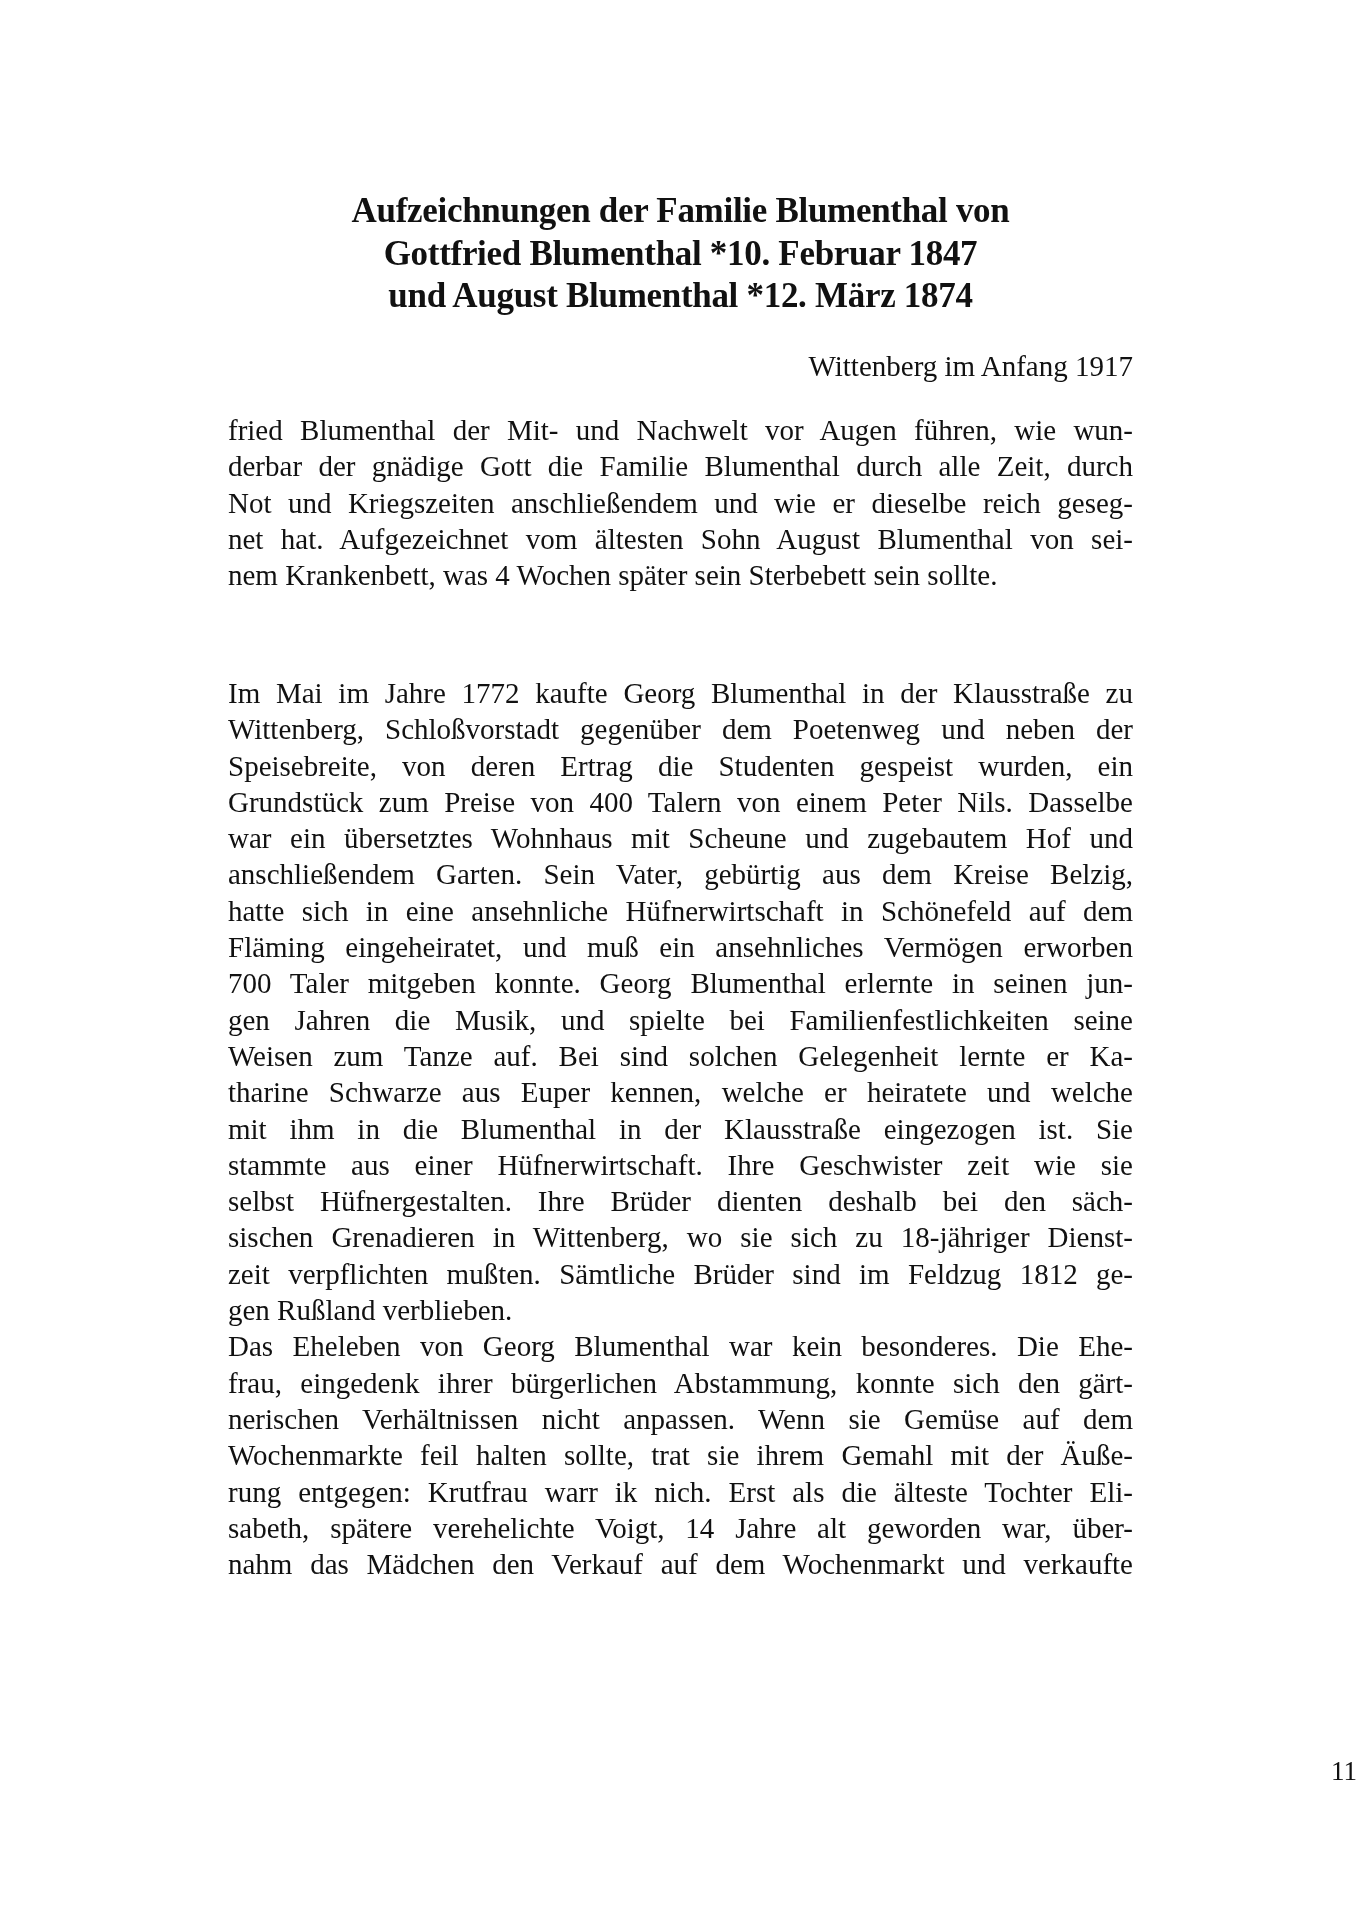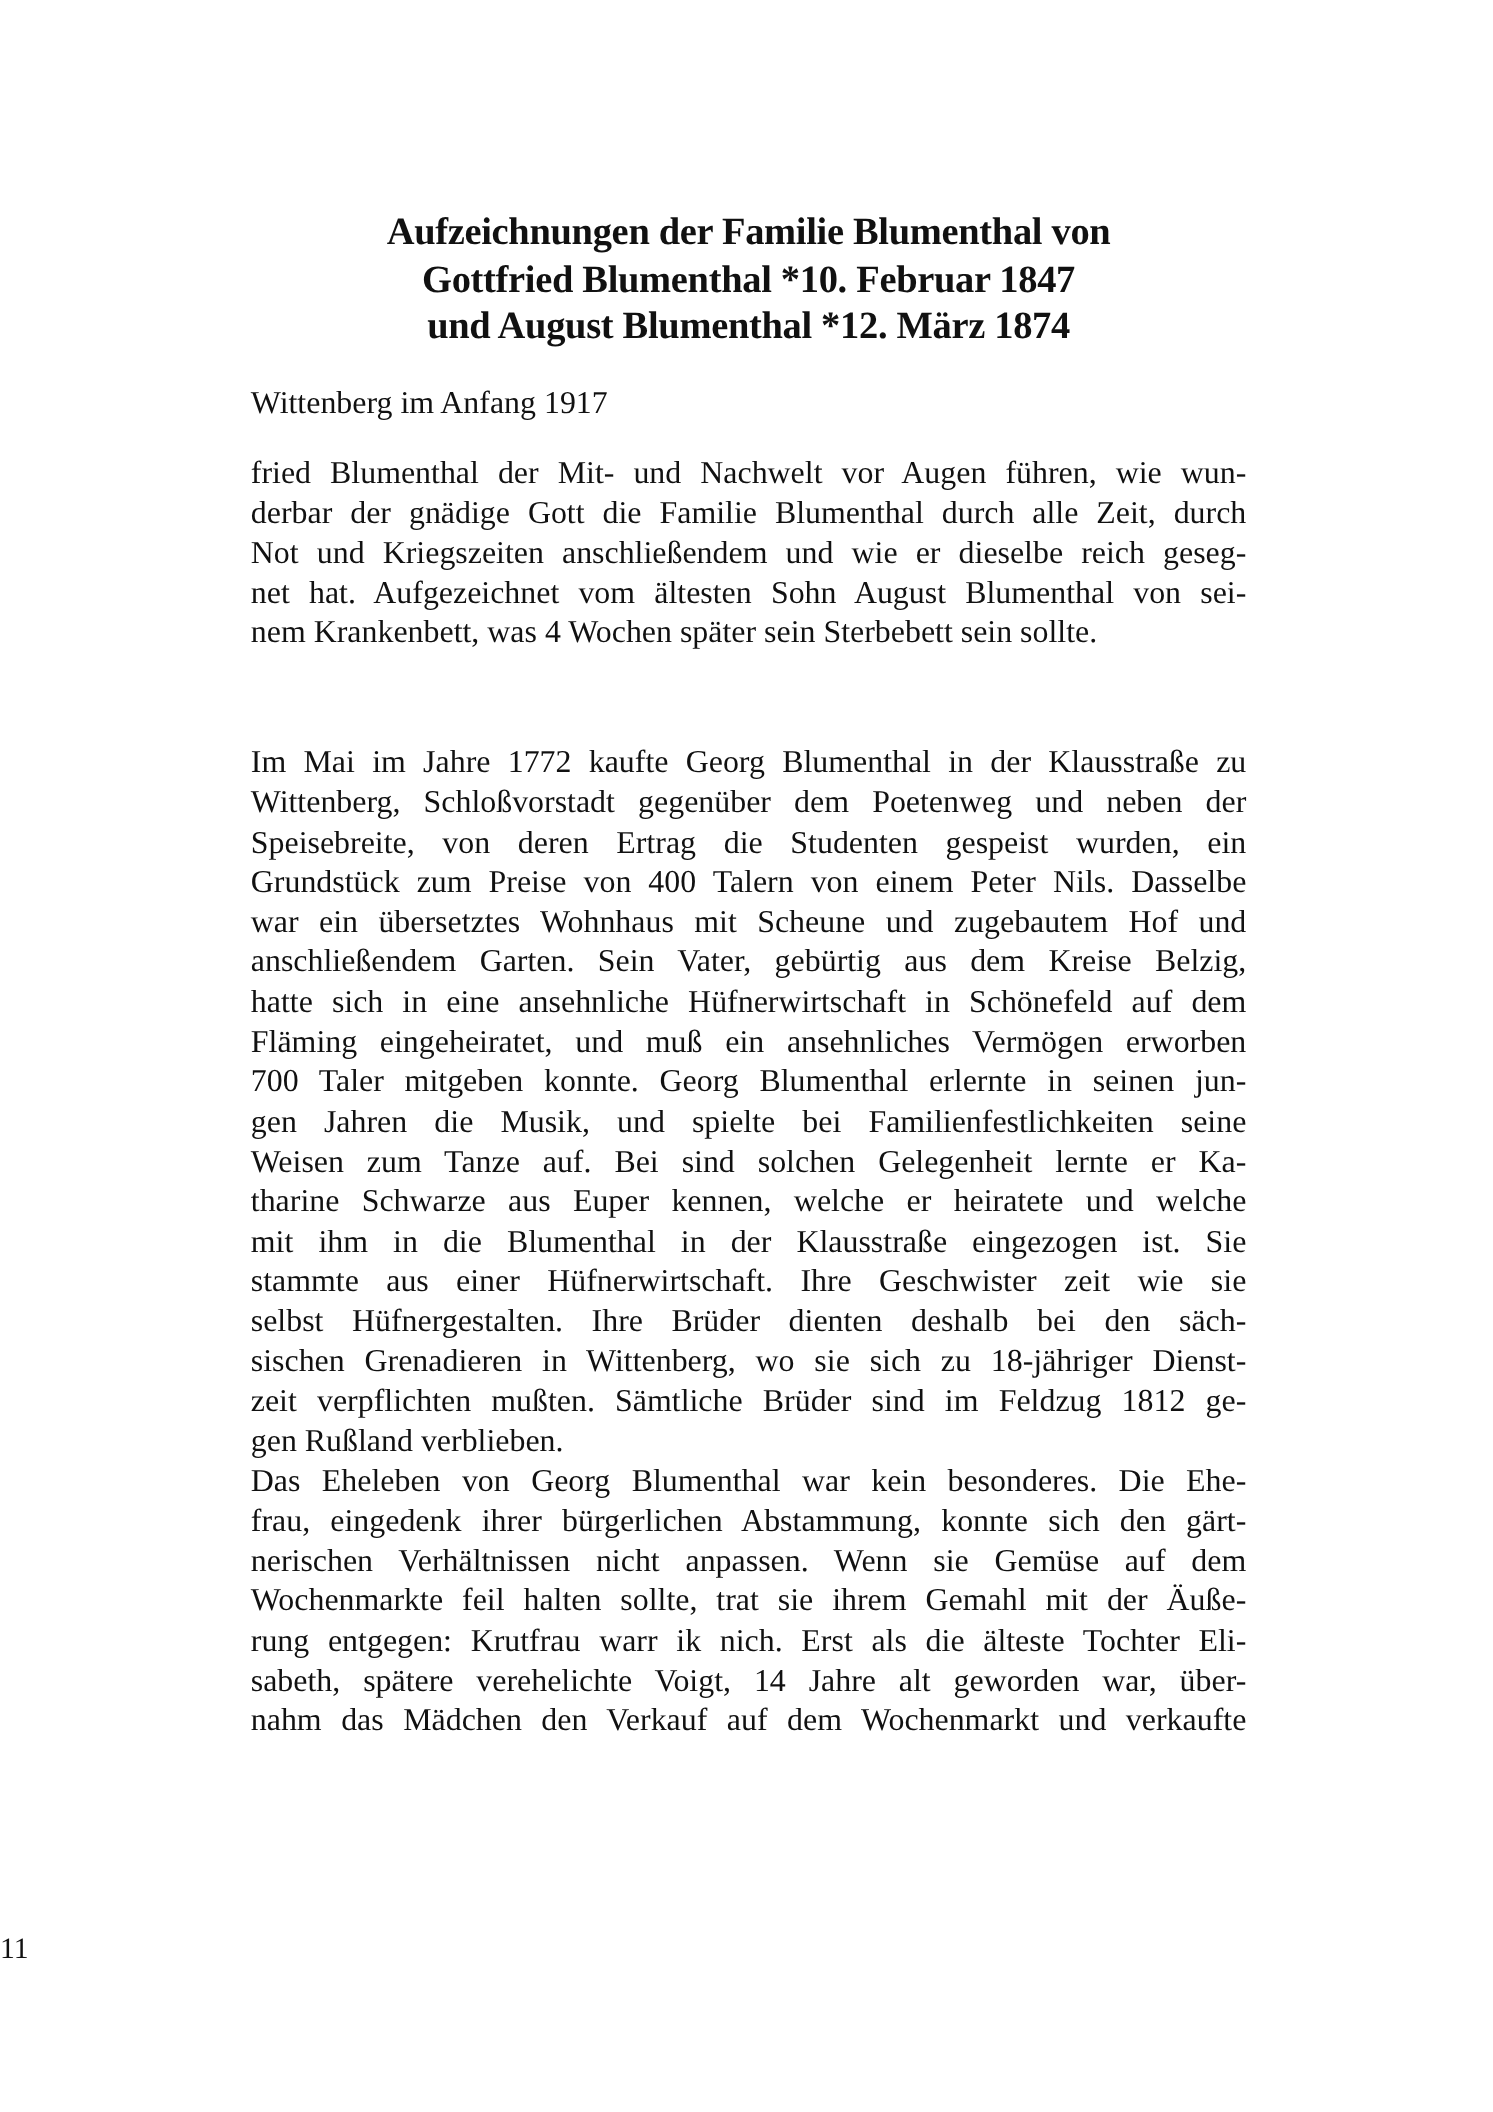--- a/index.html
+++ b/index.html
@@ -32,20 +32,21 @@
       font-size: 35px;
       line-height: 42.5px;
       letter-spacing: -0.3px;
     }
     .title-line { display: block; white-space: nowrap; }
     .dateline {
       position: absolute;
       left: 228px;
       top: 348px;
       width: 905px;
+      text-align: right;
       font-size: 29px;
       line-height: 36px;
     }
     .text-block {
       position: absolute;
       left: 228px;
       width: 905px;
       font-size: 29px;
       line-height: 36.3px;
     }
@@ -59,21 +60,21 @@
     .line.last {
       text-align-last: left;
     }
     #para1 { top: 412px; }
     #para2 { top: 675px; }
     .page-number {
       position: absolute;
       left: 0;
       width: 1357px;
       top: 1755px;
-      text-align: left;
+      text-align: right;
       font-size: 27px;
       line-height: 32px;
     }
   </style>
 </head>
 <body>
 
 <div class="page">
 
   <div class="title-block">

